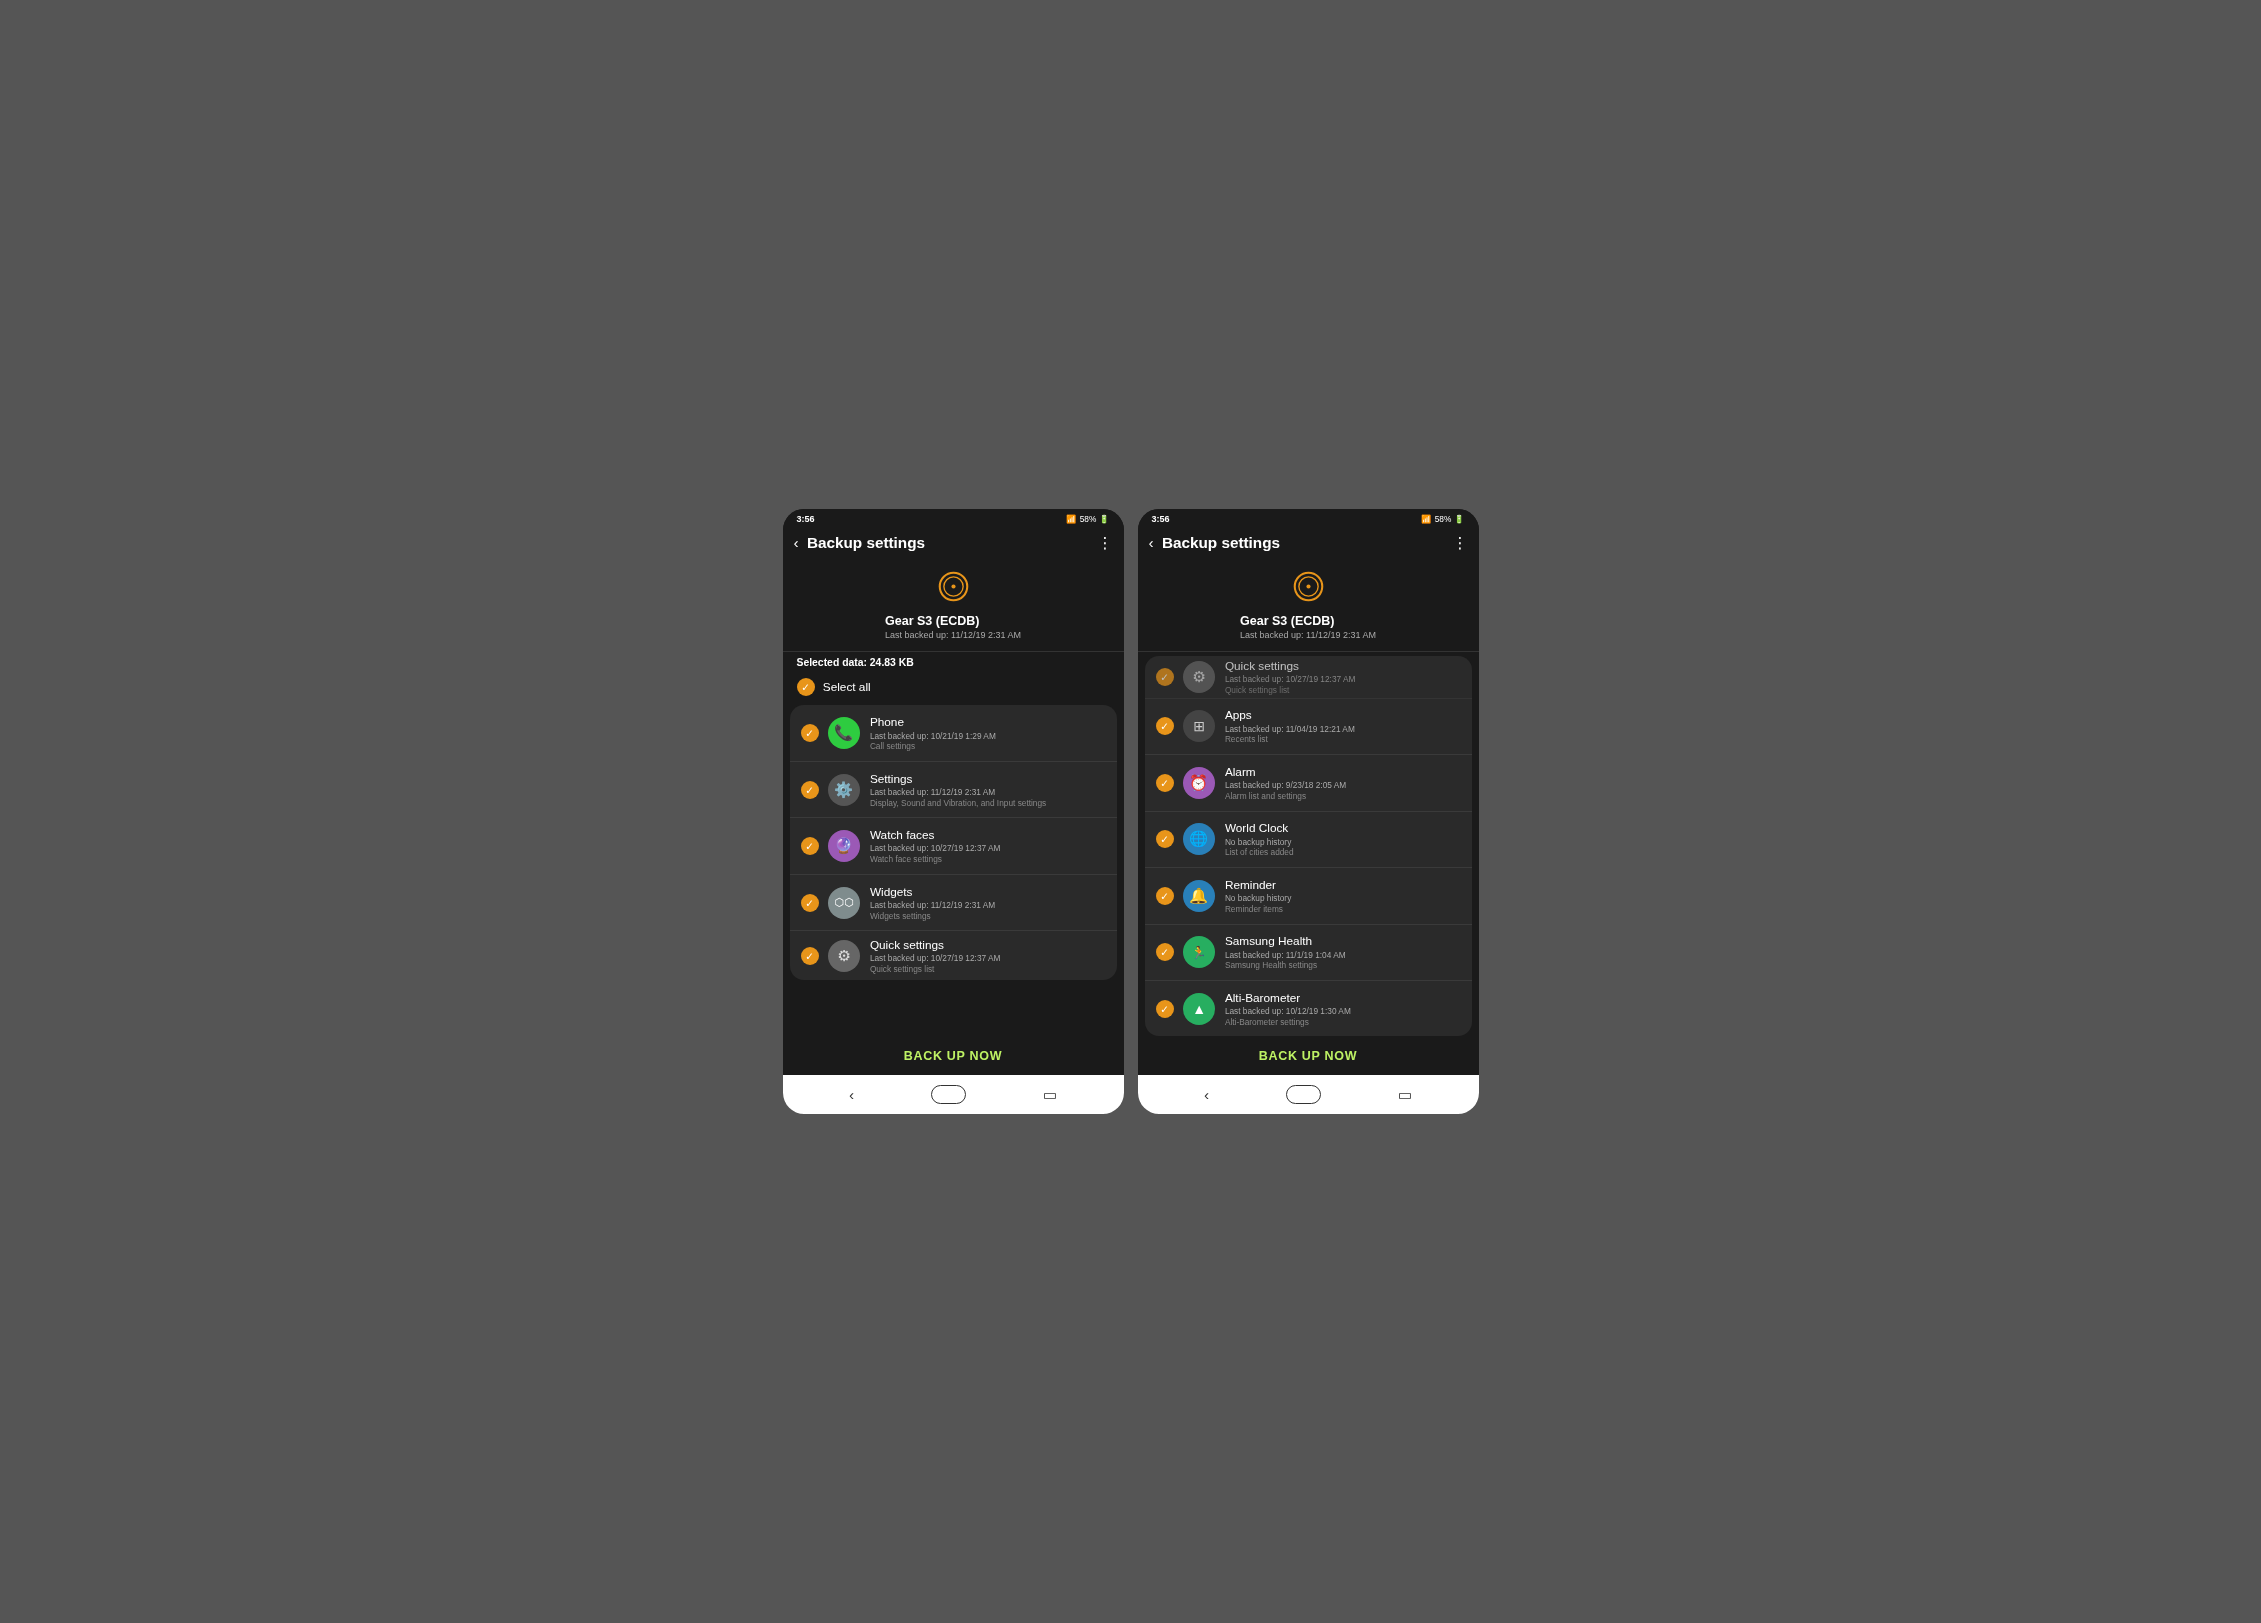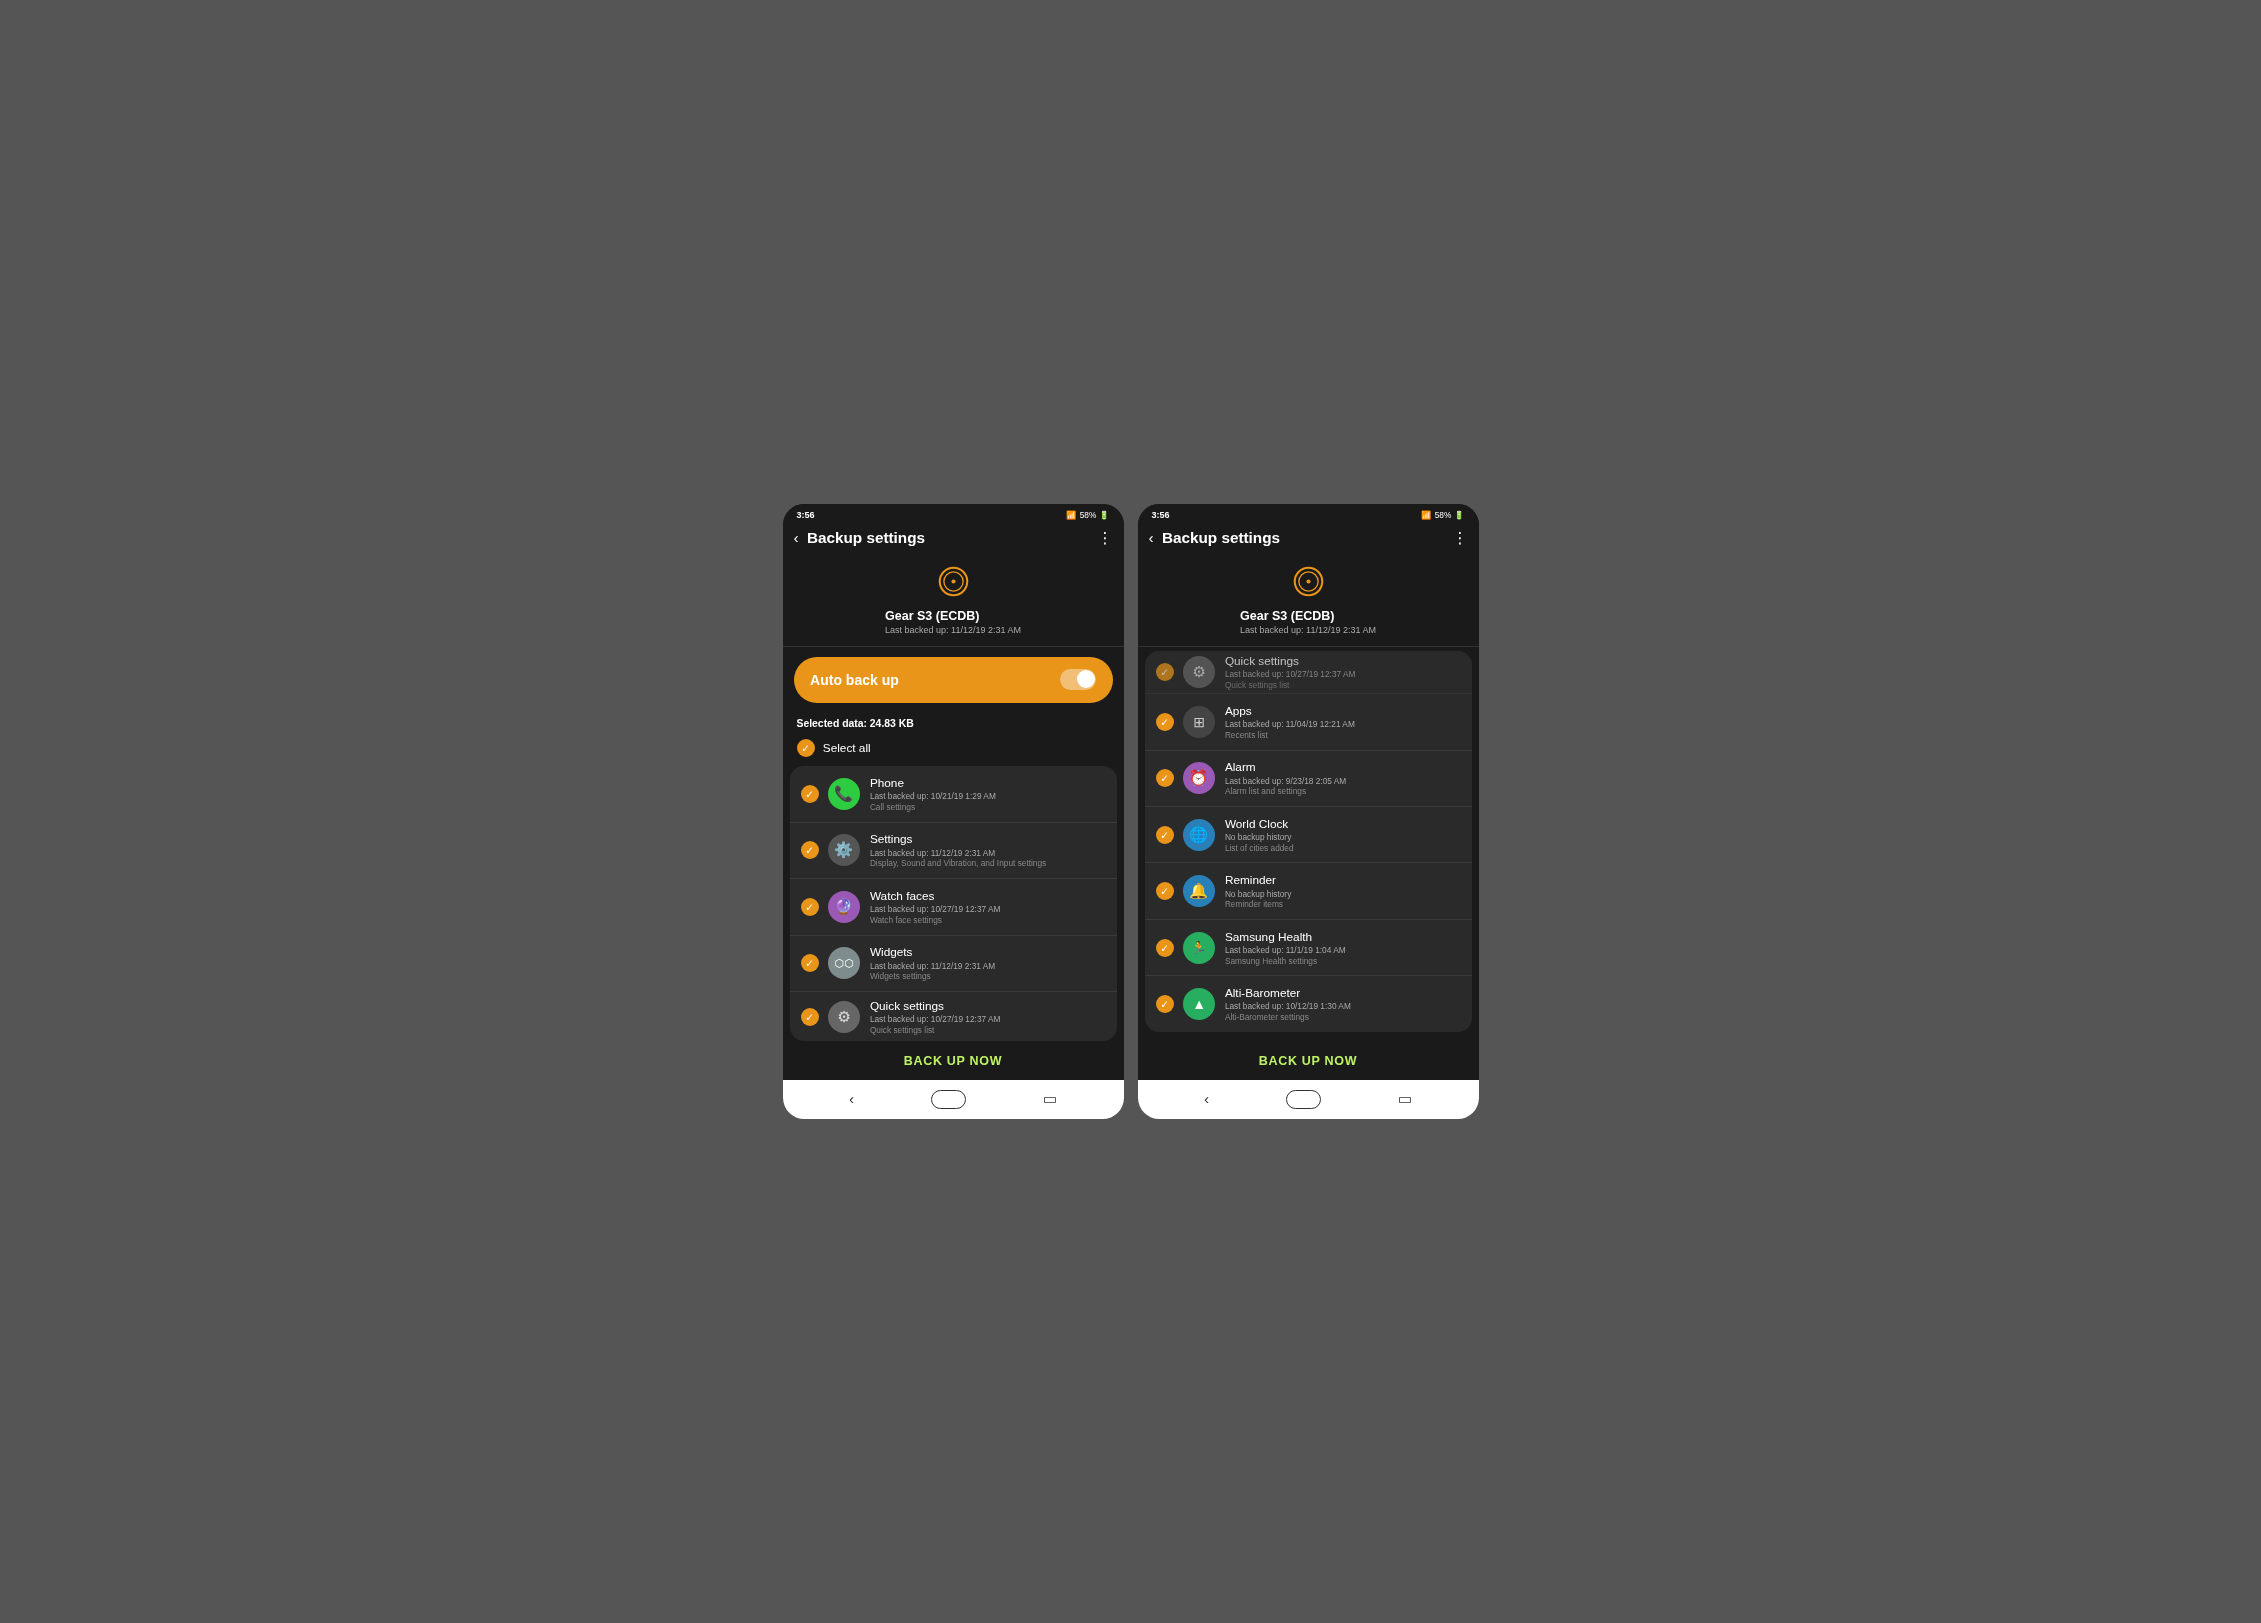--- a/index.html
+++ b/index.html
@@ -228,26 +228,20 @@
           <circle cx="24" cy="24" r="14" fill="none" stroke="#E8951A" stroke-width="2"></circle>
           <circle cx="24" cy="24" r="3" fill="#E8951A"></circle>
         </svg>
       </div>
       <div class="device-details">
         <div class="device-name">Gear S3 (ECDB)</div>
         <div class="device-backup">Last backed up: 11/12/19 2:31 AM</div>
       </div>
     </div>
 
-    <div class="auto-backup">
-      <span class="auto-backup-label">Auto back up</span>
-      <div class="toggle">
-        <div class="toggle-knob"></div>
-      </div>
-    </div>
 
     <div class="selected-data">Selected data: 24.83 KB</div>
 
     <div class="select-all">
       <div class="check-circle">✓</div>
       <span class="select-all-label">Select all</span>
     </div>
 
     <div class="items-list">
 

